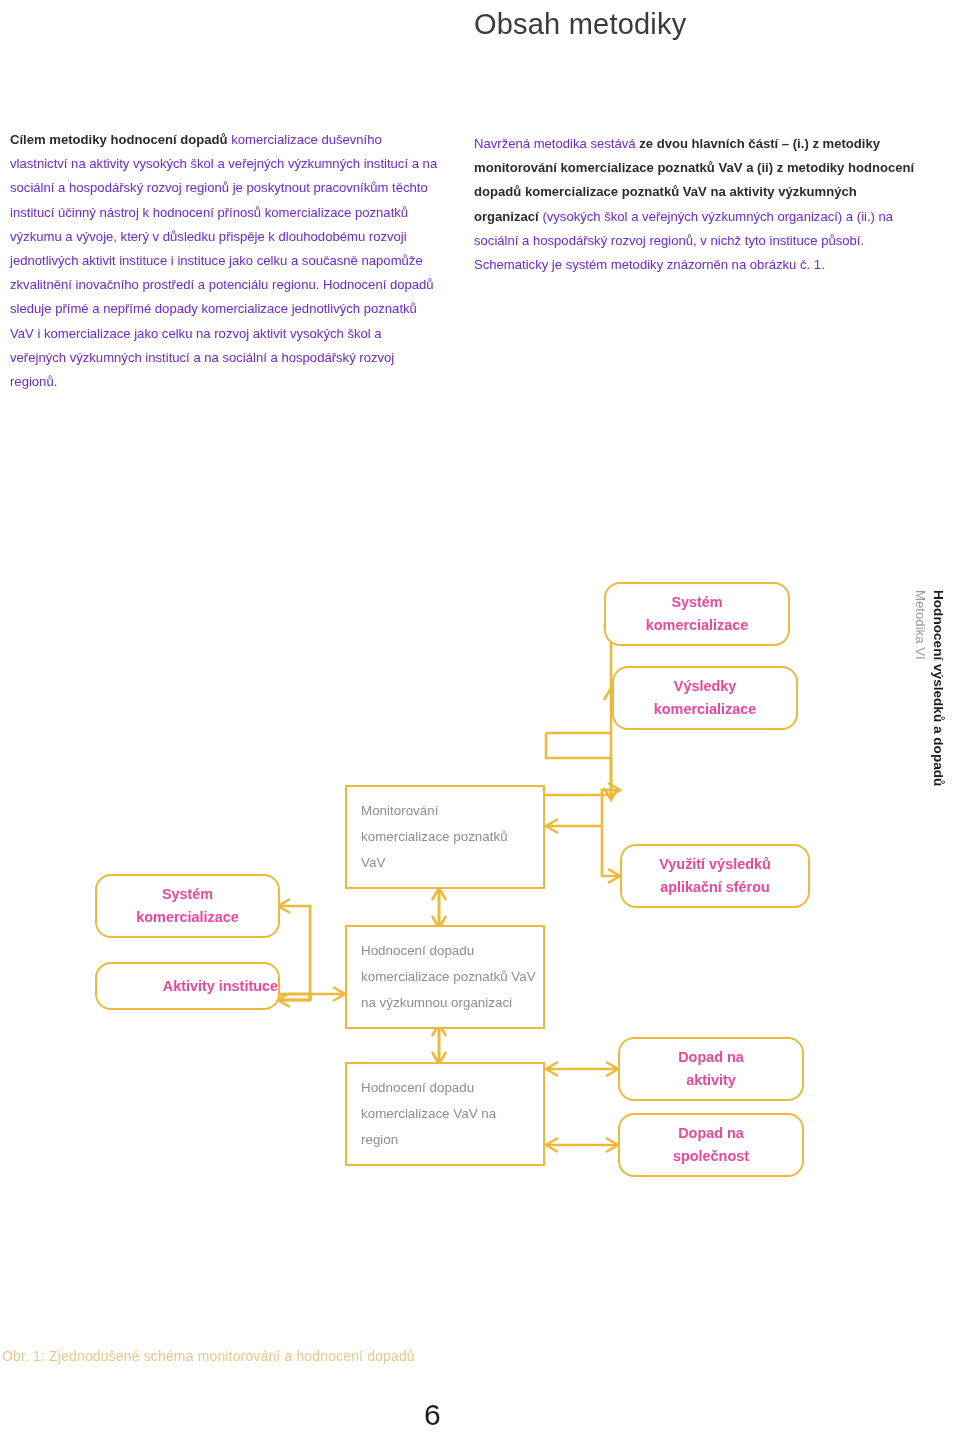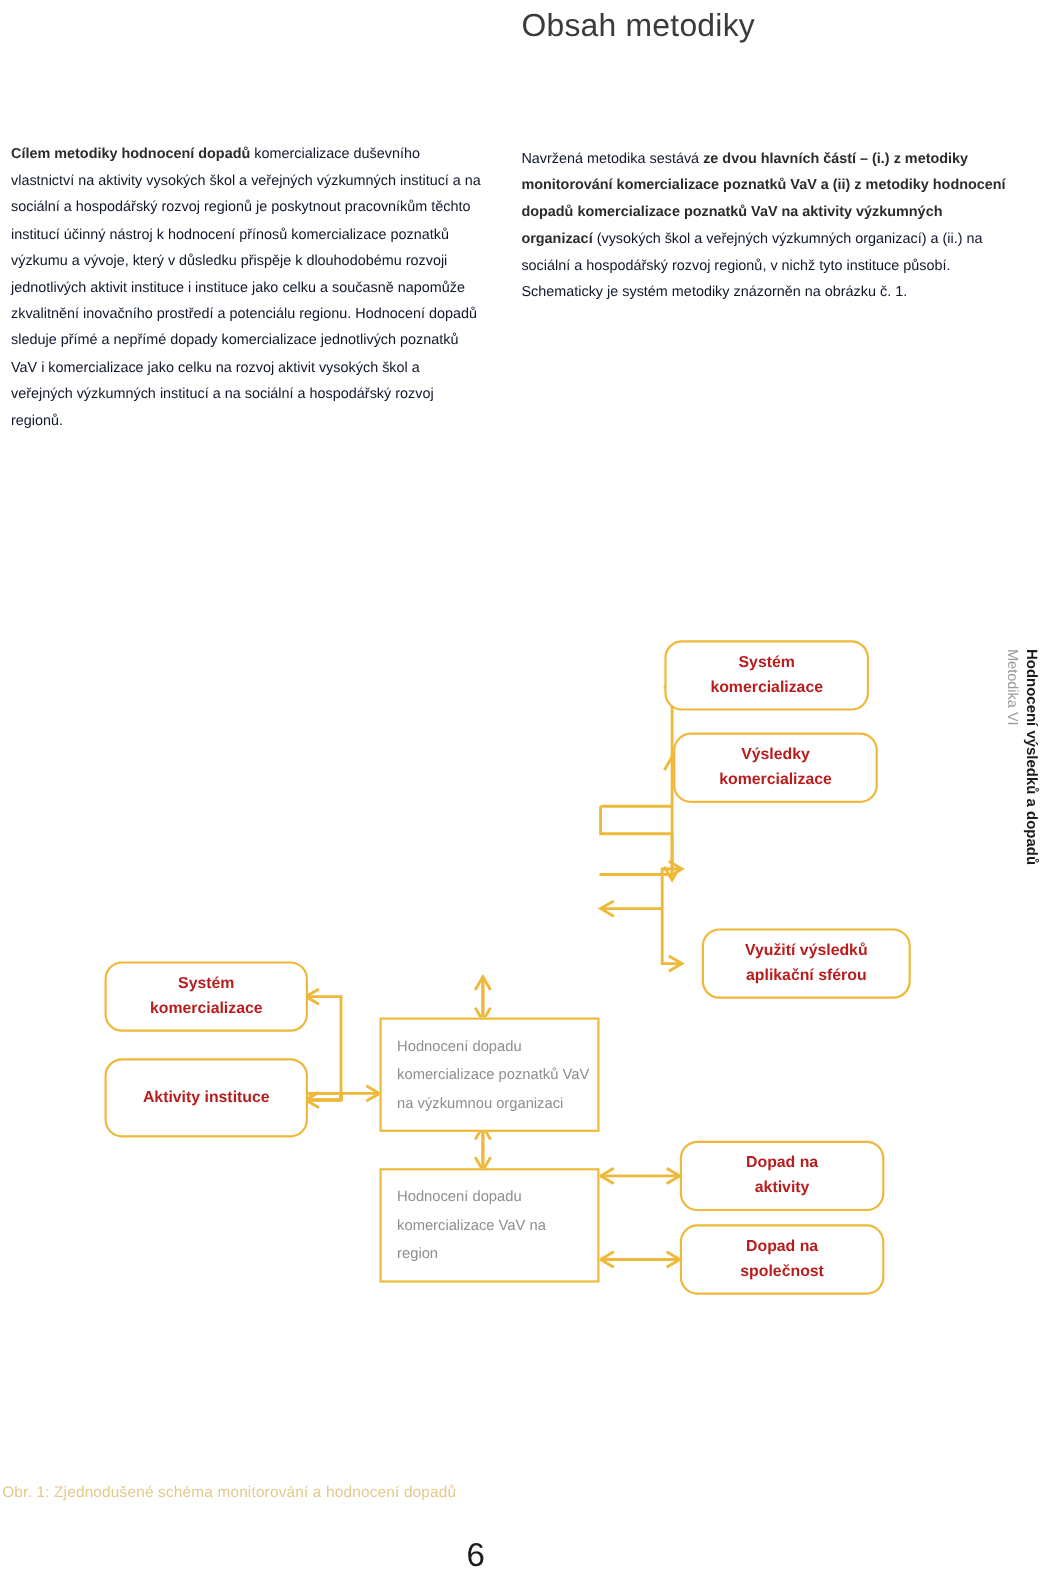--- a/index.html
+++ b/index.html
@@ -20,35 +20,35 @@
   .heading .ttl {
     font-size: 29px; line-height: 40px; color: #3b3b3b; font-weight: 400;
     letter-spacing: .2px;
   }
 
   
   .col { position: absolute; font-size: 13.1px; line-height: 24.2px; color: #8e8e8e; }
   .col-left  { left: 10px;  top: 128px; width: 430px; }
   .col-right { left: 474px; top: 132px; width: 445px; }
   .col b, .col strong { color: #2b2b2b; font-weight: 700; }
-  .col .plain { color: #0f172a; font-weight: 400; }
+  .col .plain { color: #6d28d9; font-weight: 400; }
 
   
   .diagram { position: absolute; left: 0; top: 0; width: 960px; height: 1443px; }
   .dgbox {
     position: absolute;
     border: 2px solid #eeb93a;
     background: #ffffff;
     display: flex;
     flex-direction: column;
     justify-content: center;
     z-index: 5;
   }
   .dgbox.round { border-radius: 16px; align-items: center; text-align: center; }
-  .dgbox.round .line { color: #b91c1c; font-weight: 700; font-size: 14.4px; line-height: 23px; }
+  .dgbox.round .line { color: #ec4899; font-weight: 700; font-size: 14.4px; line-height: 23px; }
   .dgbox.sq { border-radius: 0; align-items: flex-start; padding-left: 14px; }
   .dgbox.sq .line { color: #8e8e8e; font-weight: 400; font-size: 13.4px; line-height: 26px; }
 
   svg.wires { position: absolute; left: 0; top: 0; width: 960px; height: 1443px; z-index: 1; }
 
   
   .caption {
     position: absolute; left: 2px; top: 1348px;
     font-size: 14px; color: #e3c98c; letter-spacing: .15px;
   }
@@ -150,44 +150,49 @@
       <div class="line">Systém</div>
       <div class="line">komercializace</div>
     </div>
 
     <div class="dgbox round" style="left:612px; top:666px; width:186px; height:64px;">
       <div class="line">Výsledky</div>
       <div class="line">komercializace</div>
     </div>
 
 
-    <div class="dgbox round" style="left:638px; top:844px; width:190px; height:64px;">
+    <div class="dgbox round" style="left:620px; top:844px; width:190px; height:64px;">
       <div class="line">Využití výsledků</div>
       <div class="line">aplikační sférou</div>
     </div>
 
     <div class="dgbox round" style="left:618px; top:1037px; width:186px; height:64px;">
       <div class="line">Dopad na</div>
       <div class="line">aktivity</div>
     </div>
 
     <div class="dgbox round" style="left:618px; top:1113px; width:186px; height:64px;">
       <div class="line">Dopad na</div>
       <div class="line">společnost</div>
     </div>
 
     <div class="dgbox round" style="left:95px; top:874px; width:185px; height:64px;">
       <div class="line">Systém</div>
       <div class="line">komercializace</div>
     </div>
 
-    <div class="dgbox round" style="left:95px; top:962px; width:185px; height:72px;">
+    <div class="dgbox round" style="left:95px; top:962px; width:185px; height:48px;align-items:flex-end;">
       <div class="line">Aktivity instituce</div>
     </div>
 
+    <div class="dgbox sq" style="left:345px; top:785px; width:200px; height:104px;">
+      <div class="line">Monitorování</div>
+      <div class="line">komercializace poznatků</div>
+      <div class="line">VaV</div>
+    </div>
 
     <div class="dgbox sq" style="left:345px; top:925px; width:200px; height:104px;">
       <div class="line">Hodnocení dopadu</div>
       <div class="line">komercializace poznatků VaV</div>
       <div class="line">na výzkumnou organizaci</div>
     </div>
 
     <div class="dgbox sq" style="left:345px; top:1062px; width:200px; height:104px;">
       <div class="line">Hodnocení dopadu</div>
       <div class="line">komercializace VaV na</div>

